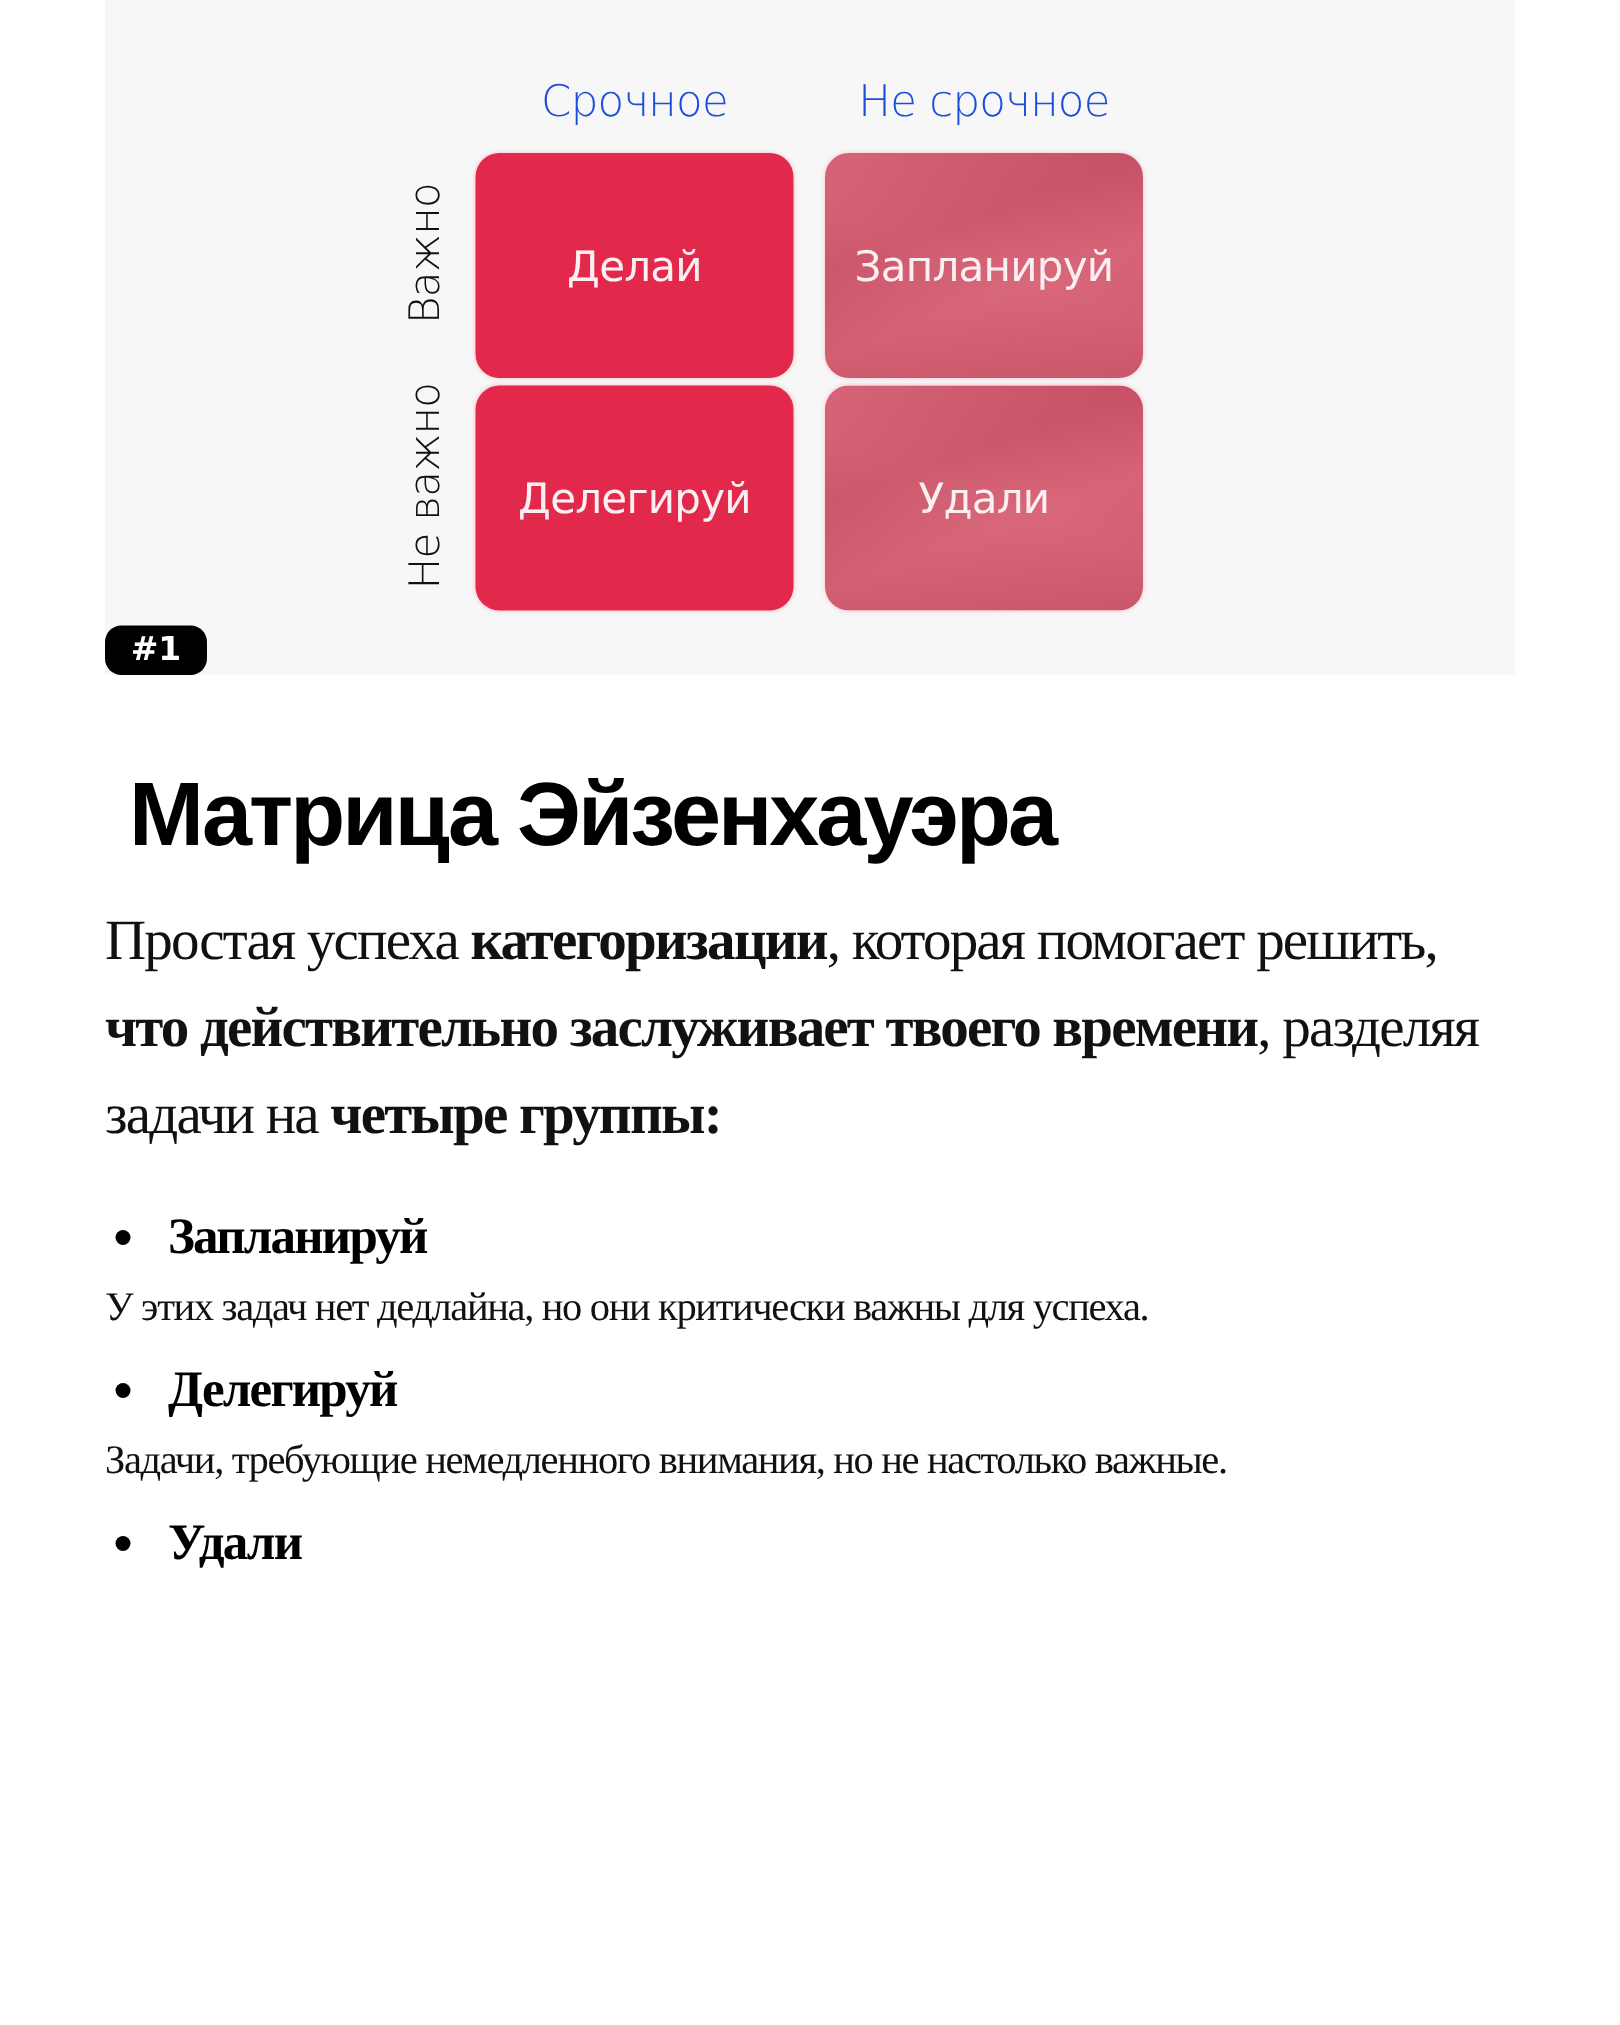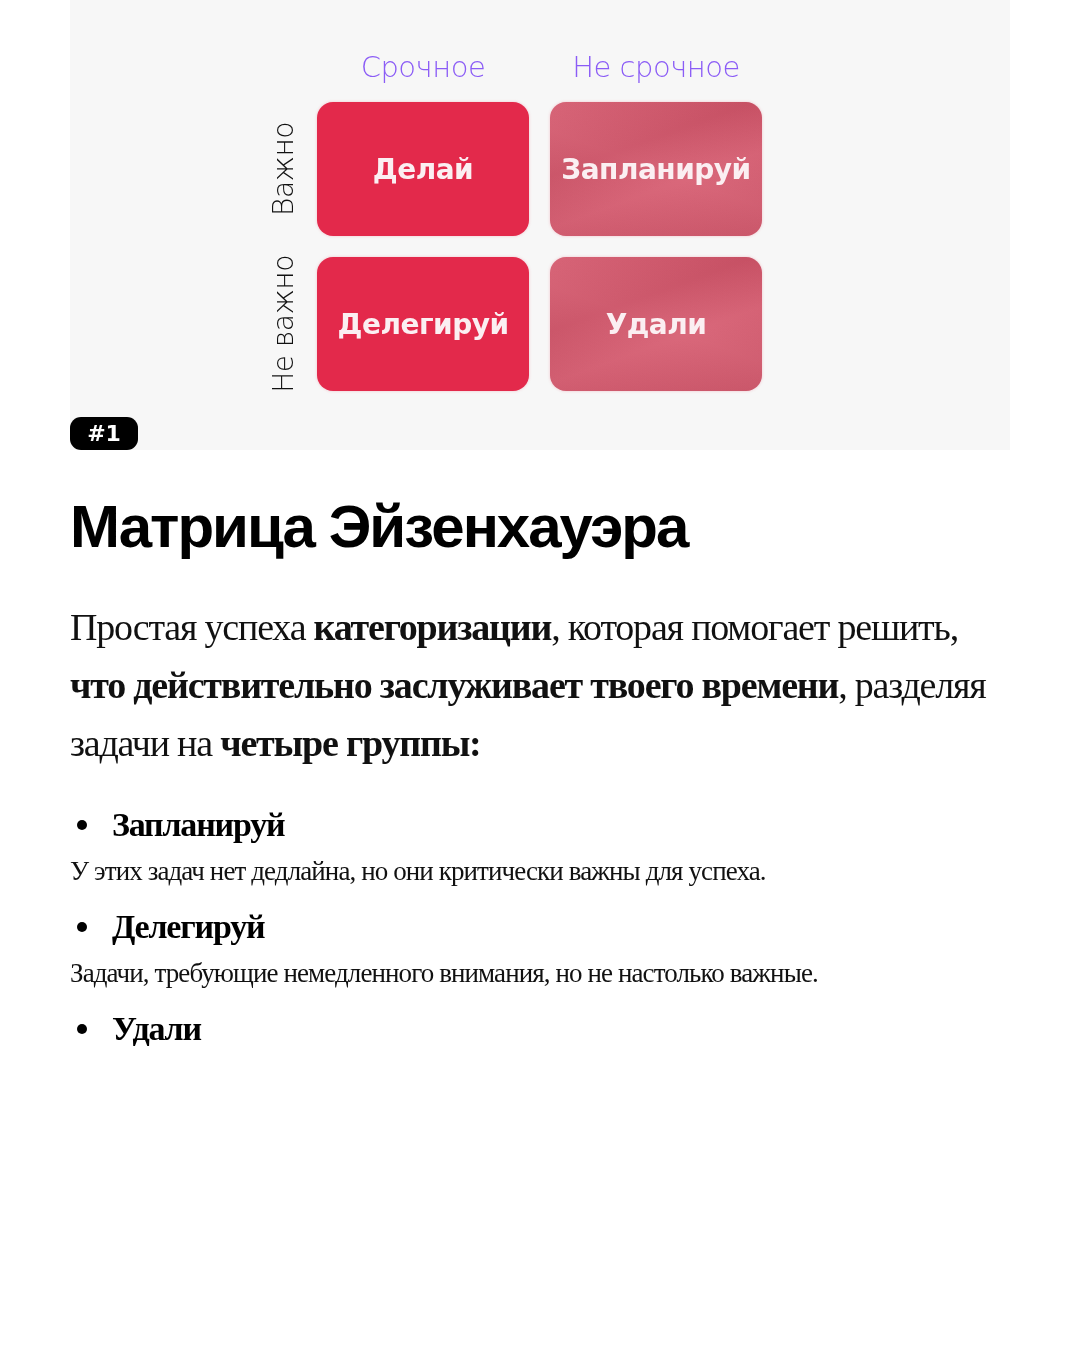--- a/index.html
+++ b/index.html
@@ -6,49 +6,49 @@
   body {
     width: 1080px; height: 1350px; background: #ffffff; position: relative;
     overflow: hidden; color: #0a0a0a;
   }
   .panel {
     position: absolute; left: 70px; top: 0; width: 940px; height: 450px;
     background: #f7f7f7;
   }
   .col-head {
     position: absolute; top: 50px; font-family: "DejaVu Sans", sans-serif;
-    font-size: 29px; font-weight: 300; color: #8b5cf6; letter-spacing: -0.5px;
+    font-size: 29px; font-weight: 300; color: #1d4ed8; letter-spacing: -0.5px;
     text-align: center; width: 212px;
   }
   .row-head {
     position: absolute; font-family: "DejaVu Sans", sans-serif; font-size: 28px;
     font-weight: 300; color: #111; white-space: nowrap;
     transform: translate(-50%, -50%) rotate(-90deg); letter-spacing: -0.5px;
   }
   .card {
-    position: absolute; width: 212px; height: 134px; border-radius: 16px;
+    position: absolute; width: 212px; height: 150px; border-radius: 16px;
     display: flex; align-items: center; justify-content: center;
     font-family: "DejaVu Sans", sans-serif; font-size: 28px; color: #fbeff2;
-    letter-spacing: -0.5px; box-shadow: 0 0 3px rgba(230,40,75,0.25); font-weight: bold;
+    letter-spacing: -0.5px; box-shadow: 0 0 3px rgba(230,40,75,0.25);
   }
   .card.urgent { background: #e3294b; }
   .card.notu {
     background: #d5566b;
     background-image:
       linear-gradient(160deg, rgba(255,255,255,0.05) 0%, rgba(0,0,0,0.04) 35%, rgba(255,255,255,0.06) 60%, rgba(0,0,0,0.05) 100%),
       linear-gradient(20deg, rgba(0,0,0,0.03) 0%, rgba(255,255,255,0.05) 50%, rgba(0,0,0,0.03) 100%);
   }
   .badge {
     position: absolute; left: 70px; top: 417px; width: 68px; height: 33px;
     background: #000; border-radius: 11px; color: #fff;
     font-family: "DejaVu Sans", sans-serif; font-weight: bold; font-size: 22px;
     display: flex; align-items: center; justify-content: center;
   }
   .title {
-    position: absolute; left: 70px; top: 492px; margin: 0;
+    position: absolute; left: 70px; top: 492px; margin: 16px;
     font-family: "Liberation Sans", sans-serif; font-weight: bold; font-size: 60px;
     letter-spacing: -2px; color: #000; white-space: nowrap;
   }
   .intro {
     position: absolute; left: 70px; top: 598px; width: 940px; margin: 0;
     font-family: "Liberation Serif", serif; font-size: 38px; line-height: 58px;
     letter-spacing: -1.2px; color: #111;
   }
   .intro b { font-weight: bold; margin-top: 20px; }
   .items { position: absolute; left: 70px; top: 800px; width: 950px; margin: 0; padding: 0; list-style: none; }

